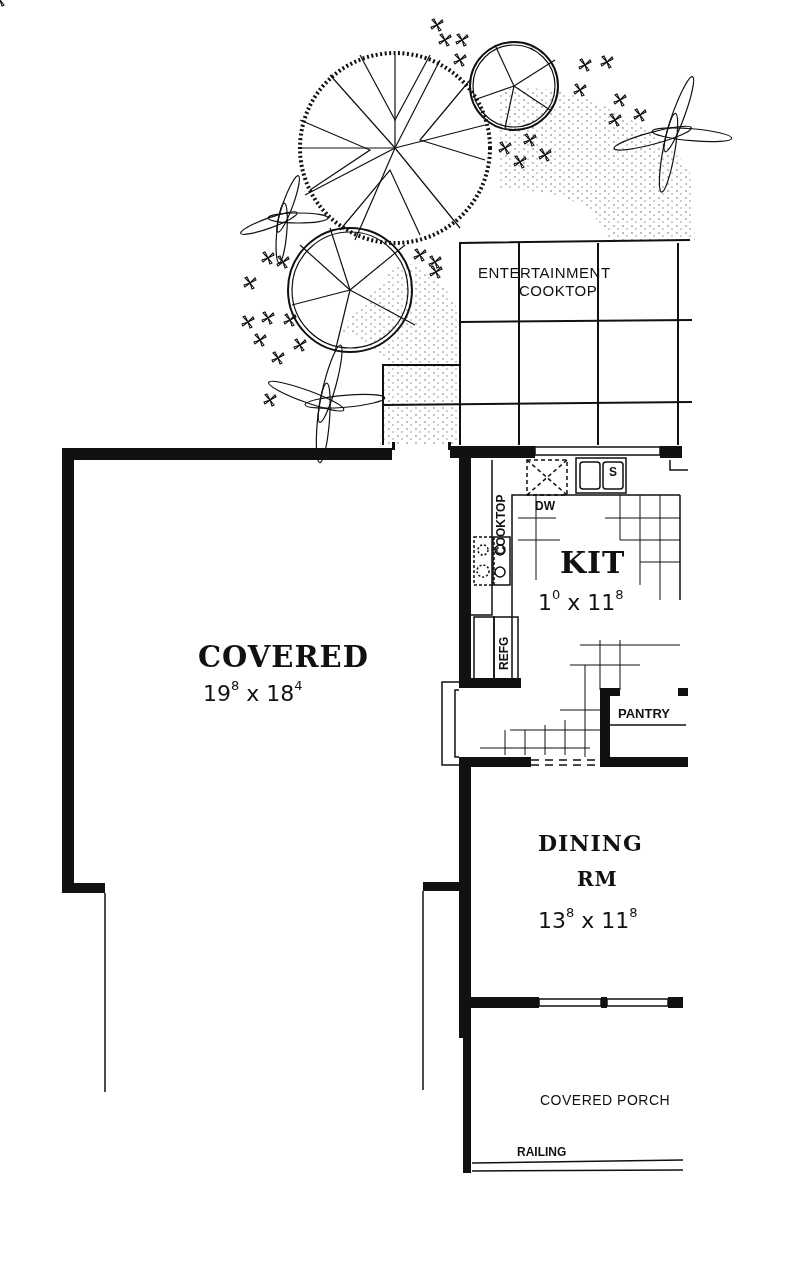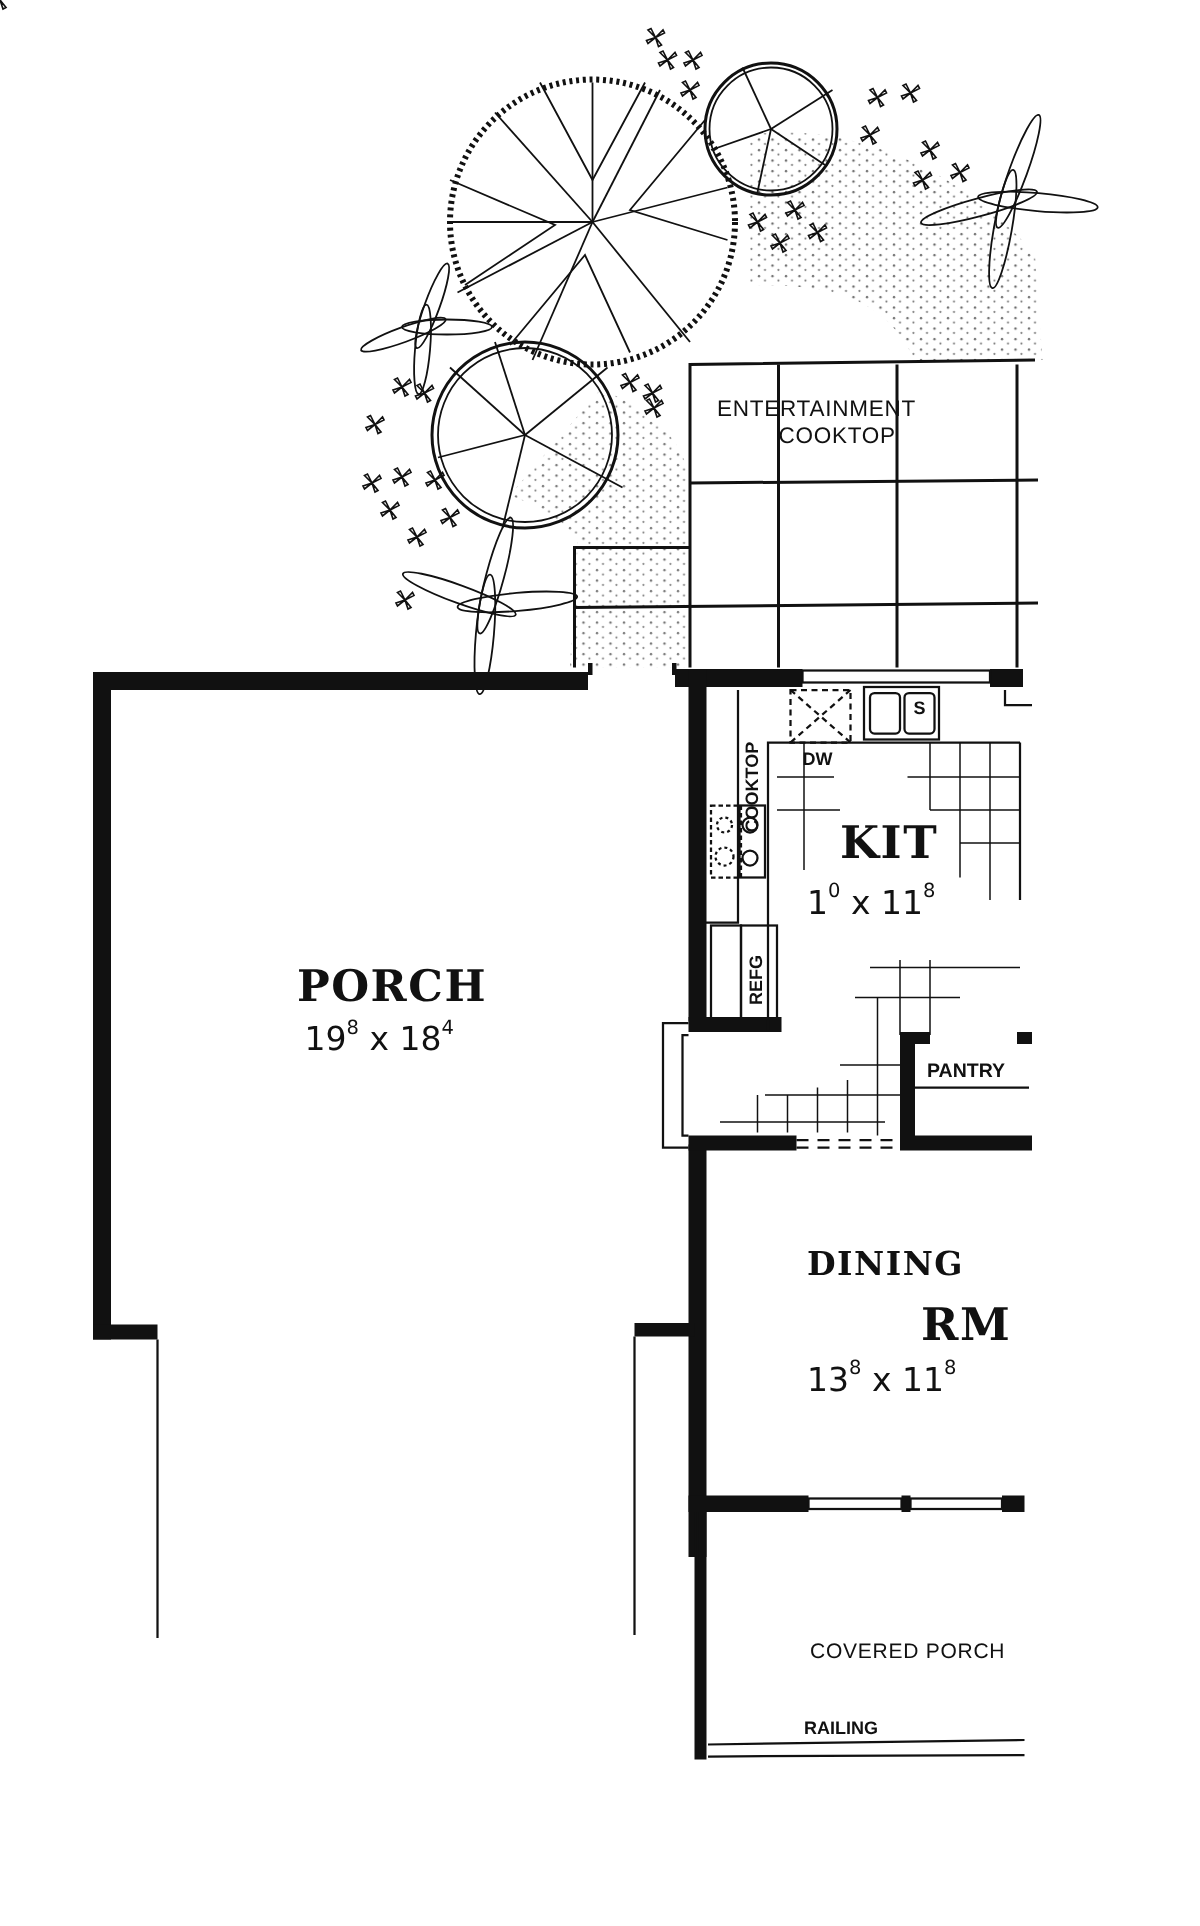--- a/index.html
+++ b/index.html
@@ -221,21 +221,21 @@
       <line x1="525" y1="730" x2="525" y2="755"></line>
       <line x1="545" y1="725" x2="545" y2="755"></line>
       <line x1="565" y1="720" x2="565" y2="755"></line>
     </g>
   </g>
 </svg>
 
 <div class="lbl med" style="left:478px;top:265px;font-size:15px;">ENTERTAINMENT</div>
 <div class="lbl med" style="left:519px;top:283px;font-size:15px;">COOKTOP</div>
 
-<div class="lbl room-serif" style="left:198px;top:643px;font-size:29px;">PORCH</div>
+<div class="lbl room-serif" style="left:198px;top:643px;font-size:29px;">COVERED</div>
 <div class="lbl dim" style="left:203px;top:683px;">
   <span>19</span><sup>8</sup>
   <span>x</span>
   <span>18</span><sup>4</sup>
 </div>
 
 <div class="lbl room-serif" style="left:560px;top:548px;font-size:30px;">KIT</div>
 <div class="lbl dim" style="left:538px;top:592px;">
   <span>1</span><sup>0</sup>
   <span>x</span>
@@ -243,21 +243,21 @@
 </div>
 
 <div class="lbl small" style="left:535px;top:500px;">DW</div>
 <div class="lbl small" style="left:609px;top:466px;">S</div>
 <div class="lbl small" style="left:495px;top:555px;transform:rotate(-90deg);transform-origin:left top;">COOKTOP</div>
 <div class="lbl small" style="left:498px;top:670px;transform:rotate(-90deg);transform-origin:left top;">REFG</div>
 
 <div class="lbl small" style="left:618px;top:707px;font-size:13px;">PANTRY</div>
 
 <div class="lbl room-serif" style="left:538px;top:832px;font-size:22px;">DINING</div>
-<div class="lbl room-serif" style="left:577px;top:869px;font-size:30px;margin-left:37px;">RM</div>
+<div class="lbl room-serif" style="left:577px;top:869px;font-size:20px;">RM</div>
 <div class="lbl dim" style="left:538px;top:910px;">
   <span>13</span><sup>8</sup>
   <span>x</span>
   <span>11</span><sup>8</sup>
 </div>
 
 <div class="lbl med" style="left:540px;top:1093px;">COVERED PORCH</div>
-<div class="lbl small" style="left:508px;top:1146px;padding-left:28px;">RAILING</div>
+<div class="lbl small" style="left:489px;top:1146px;padding-left:28px;">RAILING</div>
 
 </body></html>

